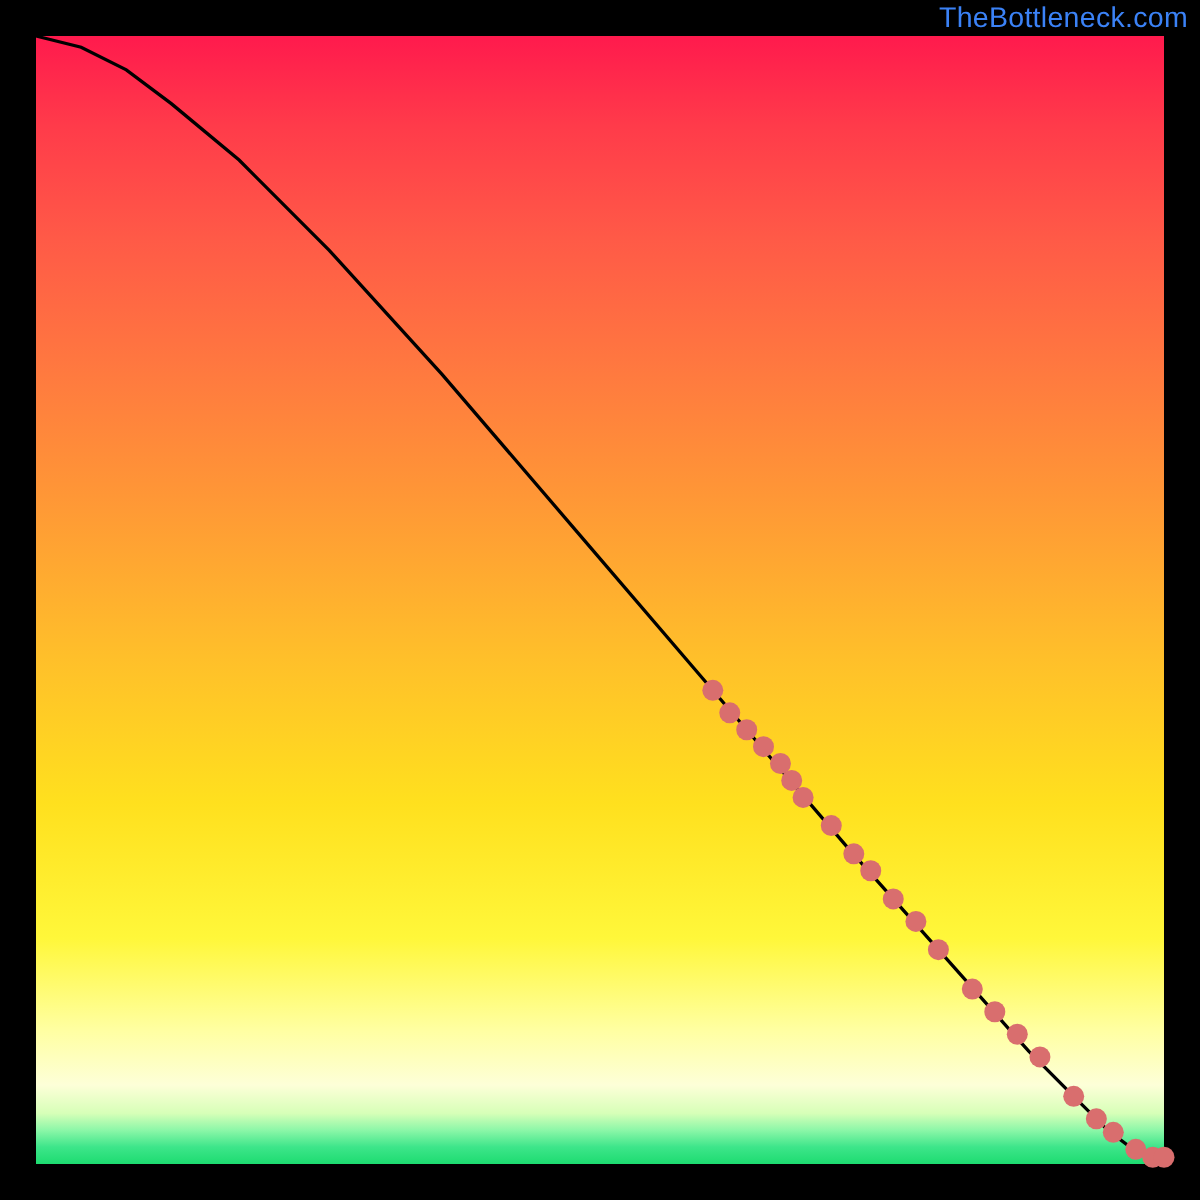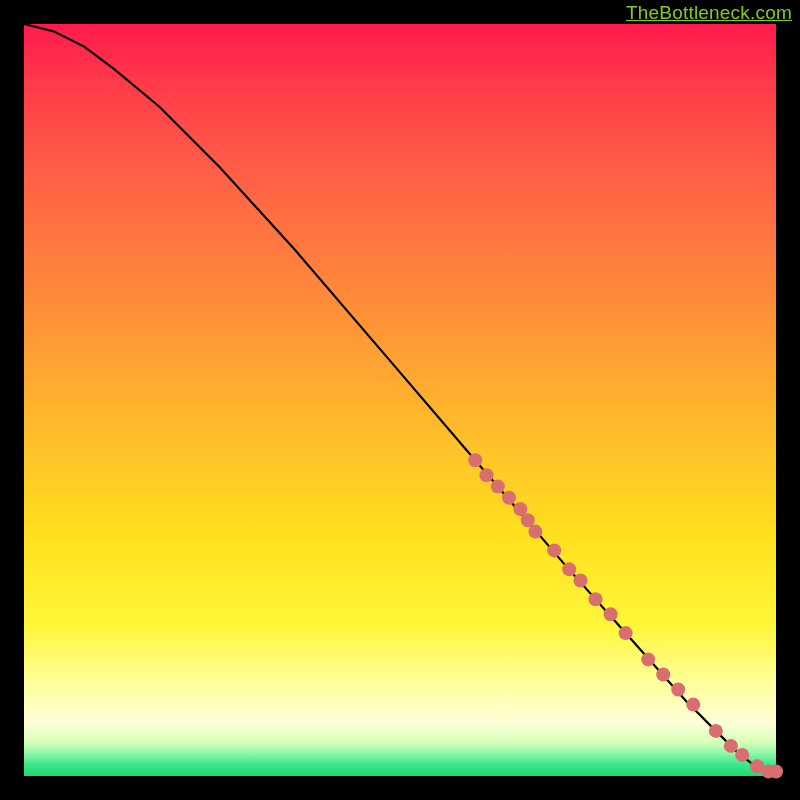--- a/index.html
+++ b/index.html
@@ -37,25 +37,24 @@
       #d7ffb8 95.5%,
       #8cf7a8 97%,
       #3de58a 98.5%,
       #1ddc70 100%
     );
   }
   .watermark {
     position: absolute;
     top: 2px;
     right: 8px;
-    color: #84cc16;
+    color: #3b82f6;
     font-size: 19px;
     font-weight: 500;
     letter-spacing: 0.2px;
-    text-decoration: underline;
   }
   svg.curve {
     position: absolute;
     left: 0;
     top: 0;
     width: 752px;
     height: 752px;
     overflow: visible;
   }
 </style>

